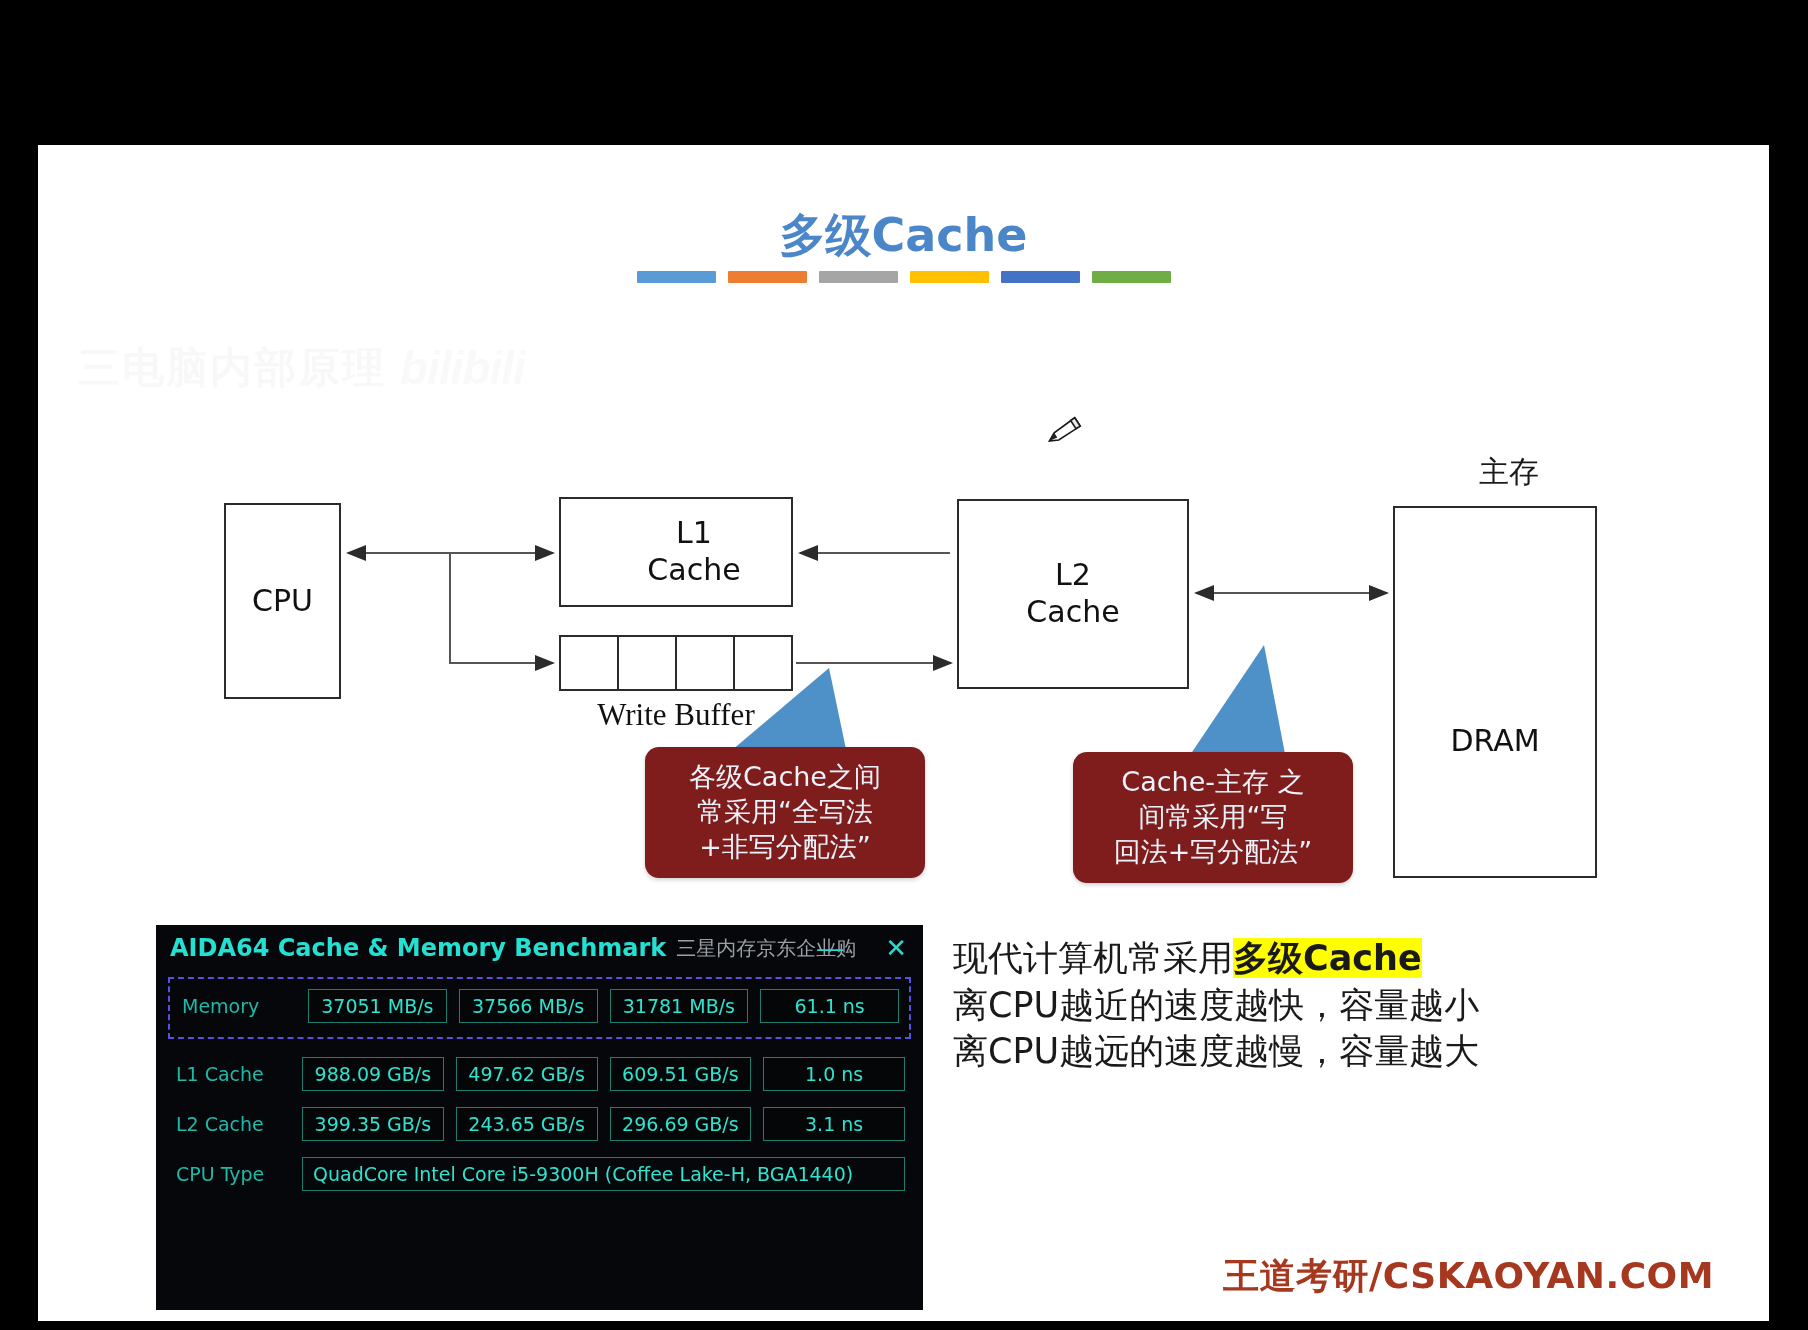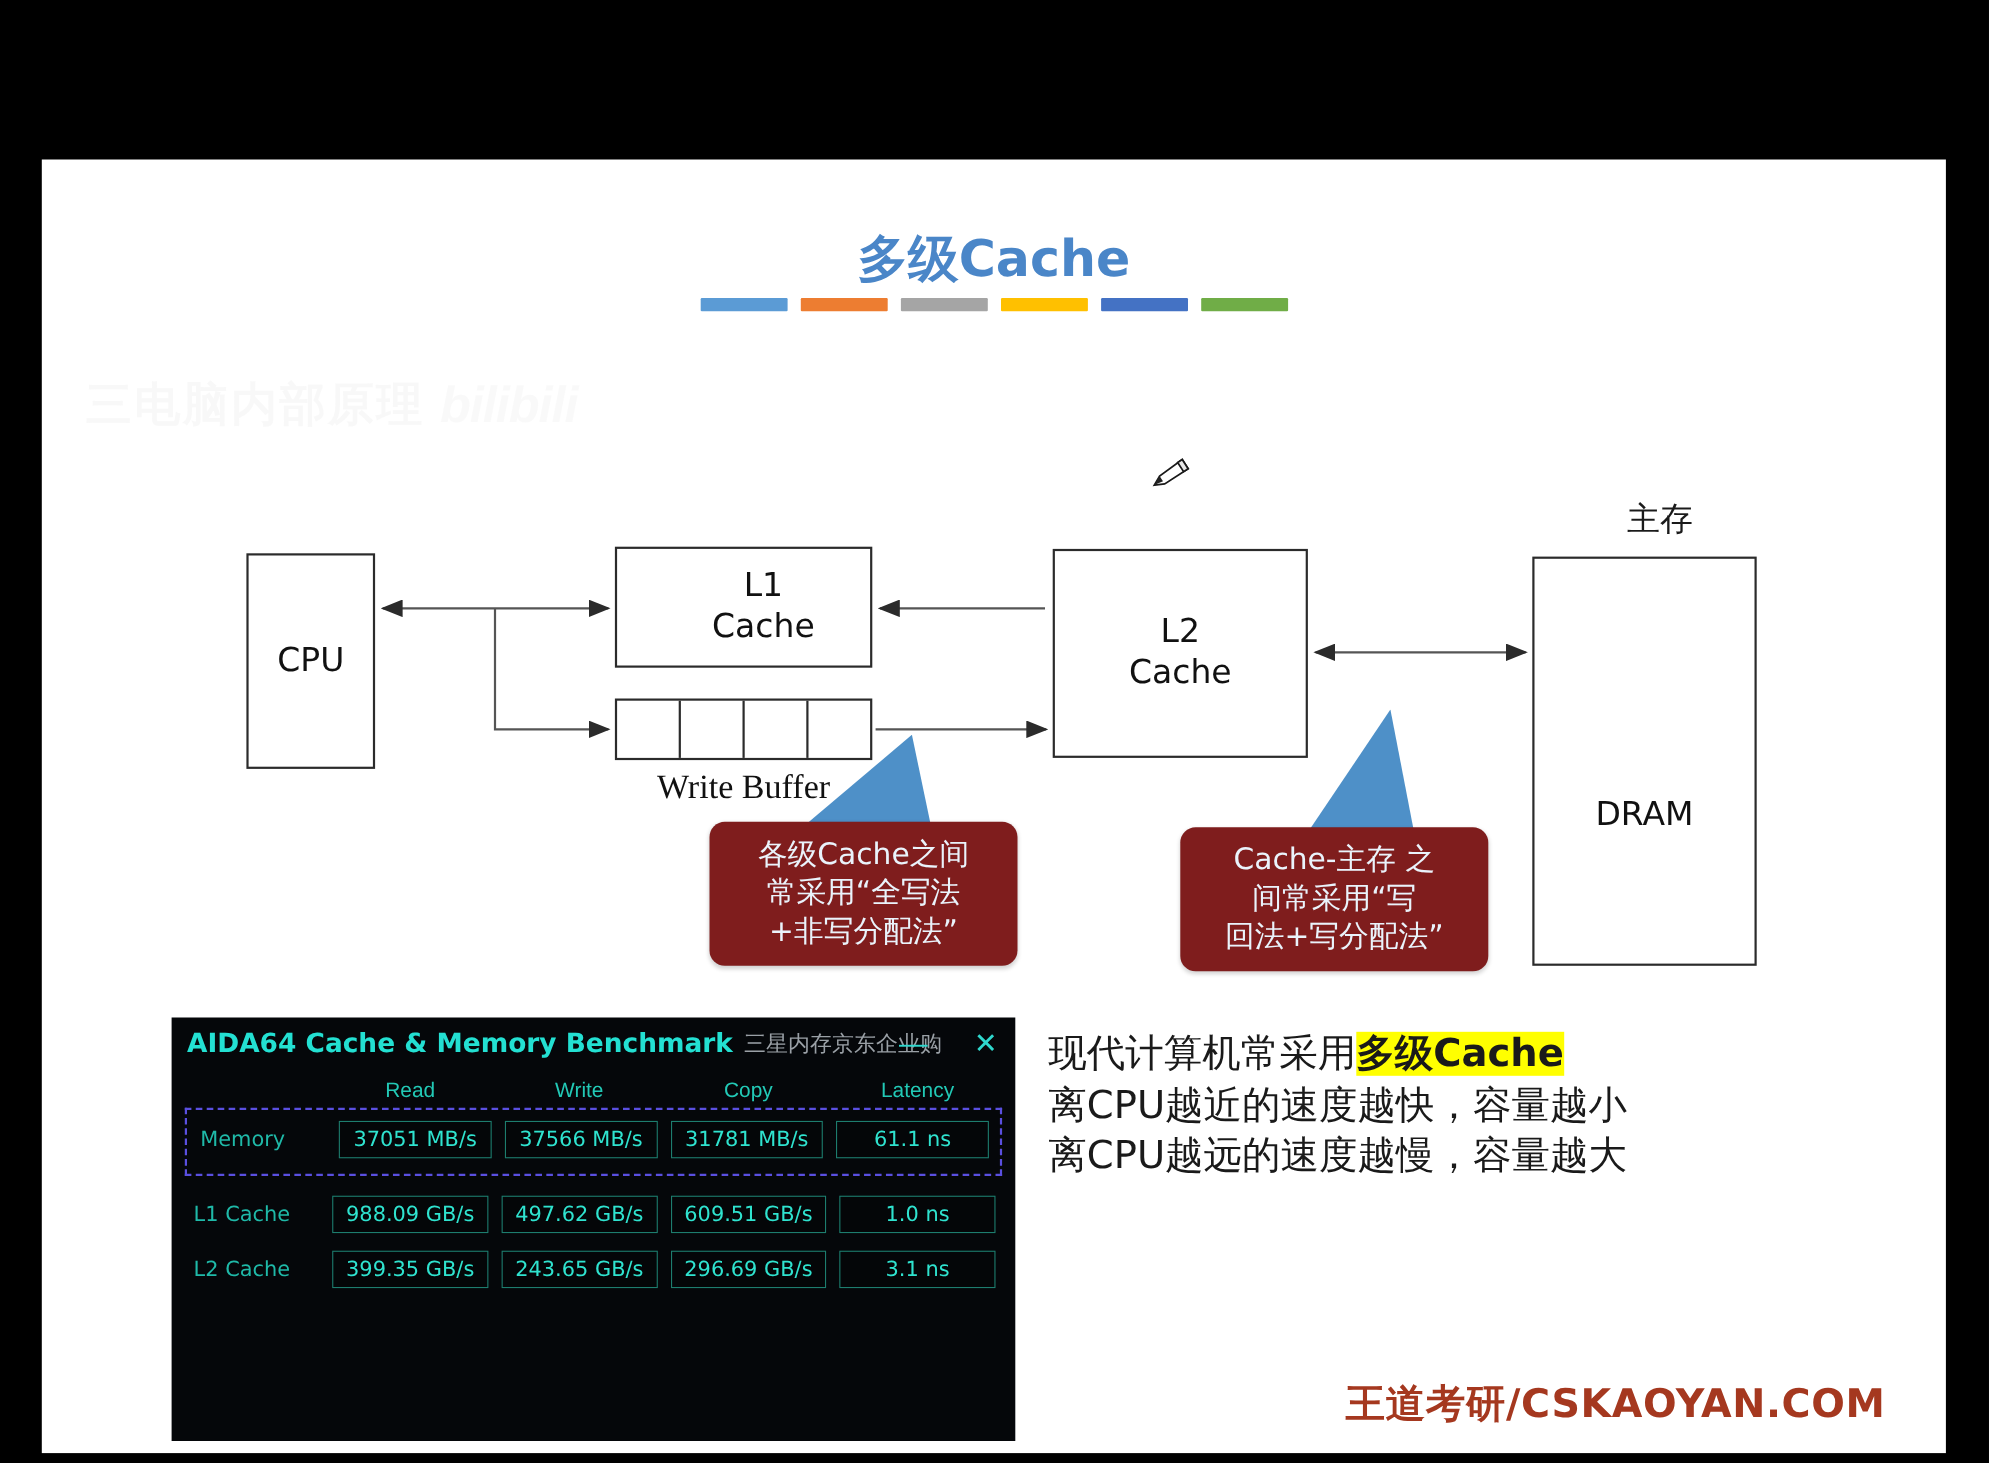--- a/index.html
+++ b/index.html
@@ -298,27 +298,20 @@
         <span id="aida-title">AIDA64 Cache &amp; Memory Benchmark</span>
         <span id="aida-sub">三星内存京东企业购</span>
         <div id="aida-winbtns">
           <span class="winbtn">—</span>
           <span class="winbtn">✕</span>
         </div>
       </div>
 
       <div id="aida-body">
 
-        <div class="aida-row aida-hdr">
-          <div class="aida-rowlabel"></div>
-          <div class="aida-cellwrap">Read</div>
-          <div class="aida-cellwrap">Write</div>
-          <div class="aida-cellwrap">Copy</div>
-          <div class="aida-cellwrap">Latency</div>
-        </div>
 
         <div id="mem-group">
           <div class="aida-row">
             <div class="aida-rowlabel">Memory</div>
             <div class="aida-cellwrap">
                 <div class="aida-cell">37051 MB/s</div>
               </div>
             <div class="aida-cellwrap">
                 <div class="aida-cell">37566 MB/s</div>
               </div>
@@ -357,20 +350,26 @@
             </div>
           <div class="aida-cellwrap">
               <div class="aida-cell">296.69 GB/s</div>
             </div>
           <div class="aida-cellwrap">
               <div class="aida-cell">3.1 ns</div>
             </div>
         </div>
 
 
+        <div id="cputype-row">
+          <div class="aida-rowlabel">CPU Type</div>
+          <div id="cputype-wrap">
+              <div class="cputype-cell">QuadCore Intel Core i5-9300H  (Coffee Lake-H, BGA1440)</div>
+            </div>
+        </div>
       </div>
     </div>
 
     <div id="right-text">
       <div class="rt-line"><span>现代计算机常采用</span><span class="hl">多级Cache</span></div>
       <div class="rt-line">离CPU越近的速度越快，容量越小</div>
       <div class="rt-line">离CPU越远的速度越慢，容量越大</div>
     </div>
 
     <div id="footer-wm">王道考研/CSKAOYAN.COM</div>

